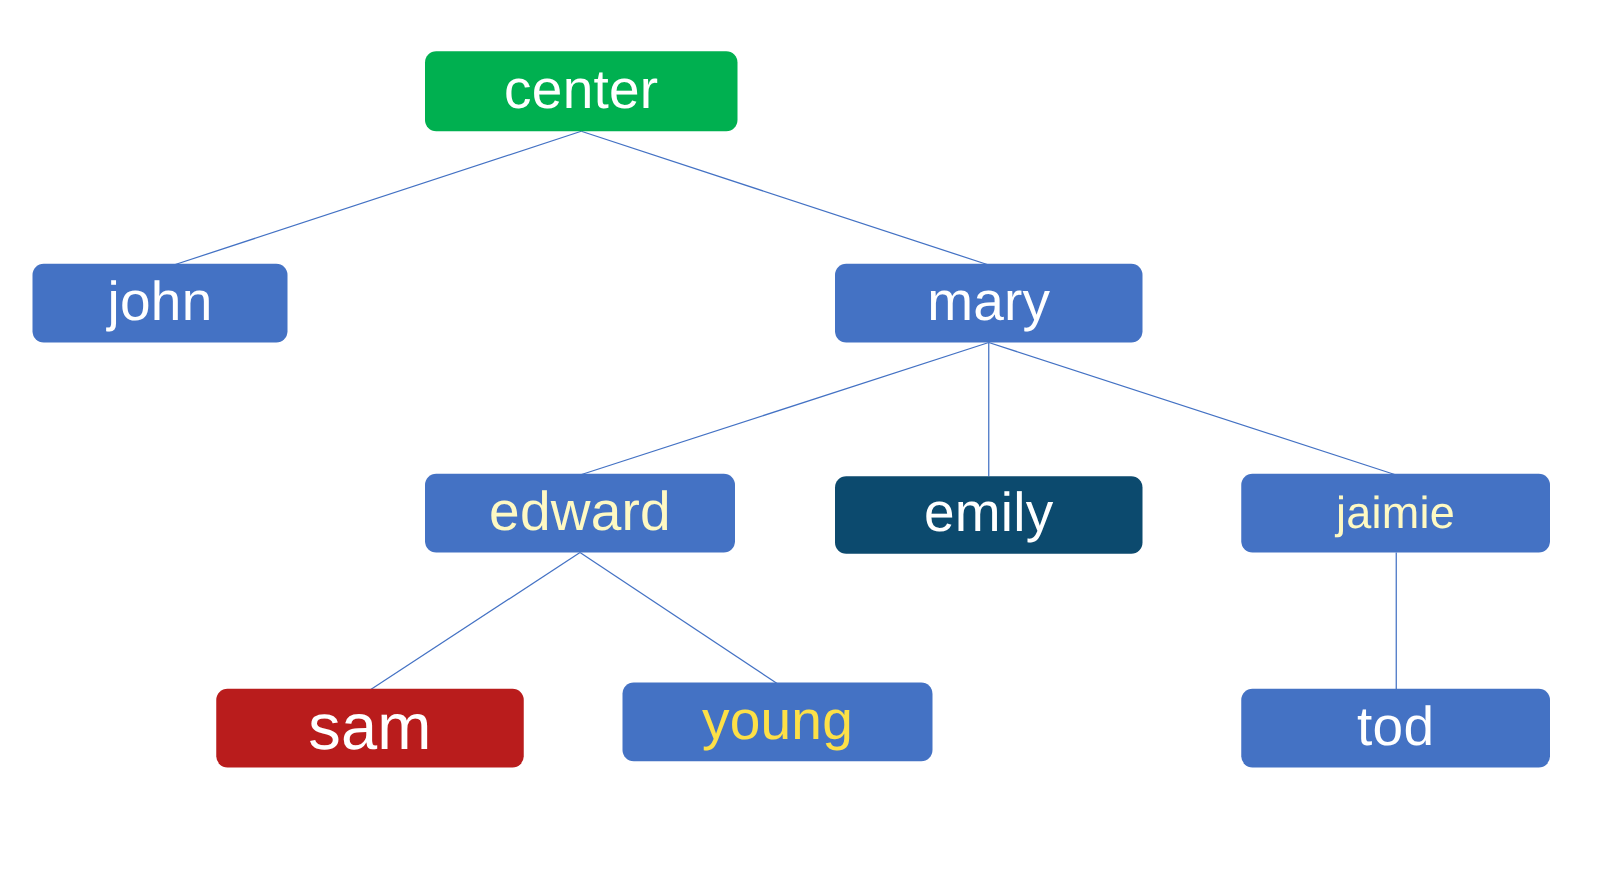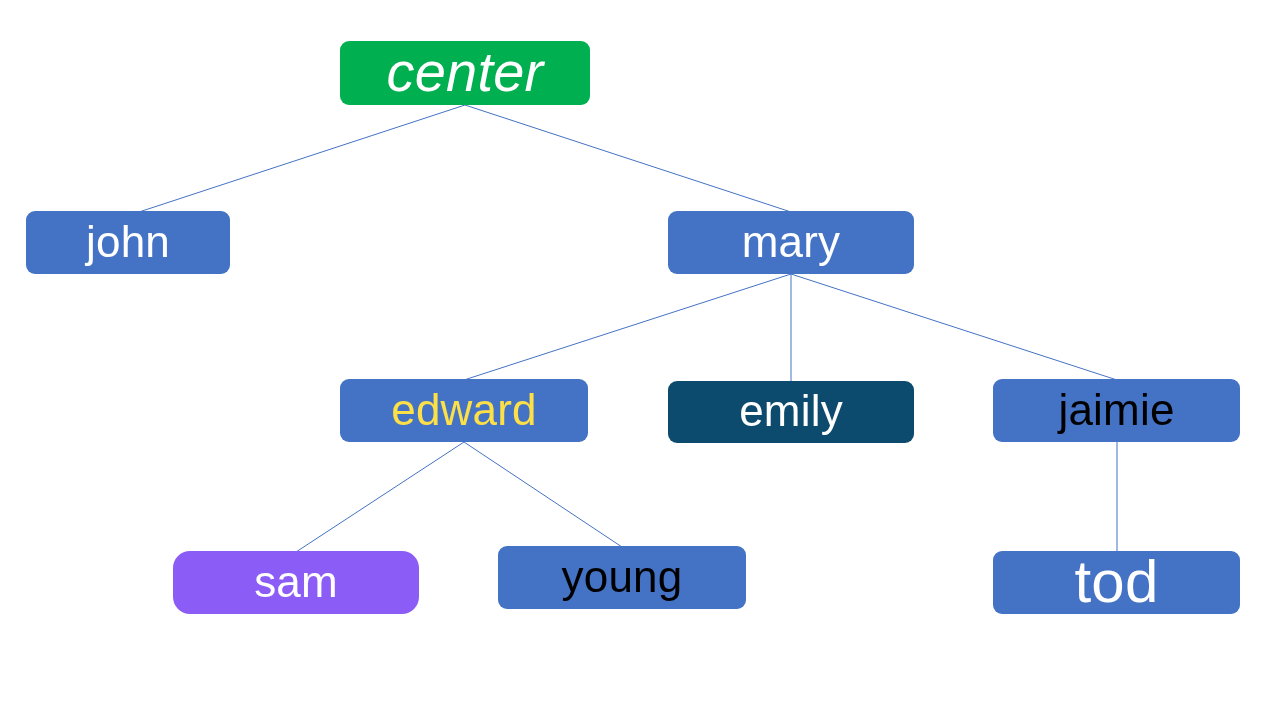--- a/index.html
+++ b/index.html
@@ -55,41 +55,41 @@
       <line x1="465" y1="105" x2="139" y2="212" stroke="#4472C4" stroke-width="1" shape-rendering="geometricPrecision"></line>
       <line x1="465" y1="105" x2="791" y2="212" stroke="#4472C4" stroke-width="1" shape-rendering="geometricPrecision"></line>
       <line x1="791" y1="274" x2="464" y2="380" stroke="#4472C4" stroke-width="1" shape-rendering="geometricPrecision"></line>
       <line x1="791" y1="274" x2="791" y2="381" stroke="#4472C4" stroke-width="1" shape-rendering="geometricPrecision"></line>
       <line x1="791" y1="274" x2="1117" y2="380" stroke="#4472C4" stroke-width="1" shape-rendering="geometricPrecision"></line>
       <line x1="464" y1="442" x2="296" y2="552" stroke="#4472C4" stroke-width="1" shape-rendering="geometricPrecision"></line>
       <line x1="464" y1="442" x2="622" y2="547" stroke="#4472C4" stroke-width="1" shape-rendering="geometricPrecision"></line>
       <line x1="1117" y1="442" x2="1117" y2="552" stroke="#4472C4" stroke-width="1" shape-rendering="geometricPrecision"></line>
     </svg>
   <div id="node-layer">
-      <div class="node" style="left: 340px; top: 41px; width: 250px; height: 64px; background: rgb(0, 176, 80); color: rgb(255, 255, 255); font-size: 56px; font-style: italic;">
+      <div class="node" style="left: 340px; top: 41px; width: 250px; height: 64px; background: rgb(0, 176, 80); color: rgb(255, 255, 255); font-size: 44px;">
         <span class="node-label">center</span>
       </div>
       <div class="node" style="left: 26px; top: 211px; width: 204px; height: 63px; background: rgb(68, 114, 196); color: rgb(255, 255, 255); font-size: 44px;">
         <span class="node-label">john</span>
       </div>
       <div class="node" style="left: 668px; top: 211px; width: 246px; height: 63px; background: rgb(68, 114, 196); color: rgb(255, 255, 255); font-size: 44px; align-items: center;">
         <span class="node-label">mary</span>
       </div>
-      <div class="node" style="left: 340px; top: 379px; width: 248px; height: 63px; background: rgb(68, 114, 196); color: #fde047; font-size: 44px;">
+      <div class="node" style="left: 340px; top: 379px; width: 248px; height: 63px; background: rgb(68, 114, 196); color: #fef9c3; font-size: 44px;">
         <span class="node-label">edward</span>
       </div>
       <div class="node" style="left: 668px; top: 381px; width: 246px; height: 62px; background: #0c4a6e; color: rgb(255, 255, 255); font-size: 44px;">
         <span class="node-label">emily</span>
       </div>
-      <div class="node" style="left: 993px; top: 379px; width: 247px; height: 63px; background: rgb(68, 114, 196); color: #000000; font-size: 44px;">
+      <div class="node" style="left: 993px; top: 379px; width: 247px; height: 63px; background: rgb(68, 114, 196); color: #fef9c3; font-size: 36px;">
         <span class="node-label">jaimie</span>
       </div>
-      <div class="node" style="left: 173px; top: 551px; width: 246px; height: 63px; background: #8b5cf6; color: rgb(255, 255, 255); font-size: 44px; border-radius: 17px;">
+      <div class="node" style="left: 173px; top: 551px; width: 246px; height: 63px; background: #b91c1c; color: rgb(255, 255, 255); font-size: 52px;">
         <span class="node-label">sam</span>
       </div>
-      <div class="node" style="left: 498px; top: 546px; width: 248px; height: 63px; background: rgb(68, 114, 196); color: #000000; font-size: 44px;">
+      <div class="node" style="left: 498px; top: 546px; width: 248px; height: 63px; background: rgb(68, 114, 196); color: #fde047; font-size: 44px;">
         <span class="node-label">young</span>
       </div>
-      <div class="node" style="left: 993px; top: 551px; width: 247px; height: 63px; background: rgb(68, 114, 196); color: rgb(255, 255, 255); font-size: 60px;">
+      <div class="node" style="left: 993px; top: 551px; width: 247px; height: 63px; background: rgb(68, 114, 196); color: rgb(255, 255, 255); font-size: 44px;">
         <span class="node-label">tod</span>
       </div>
     </div>
 </div>
 
 </body></html>

